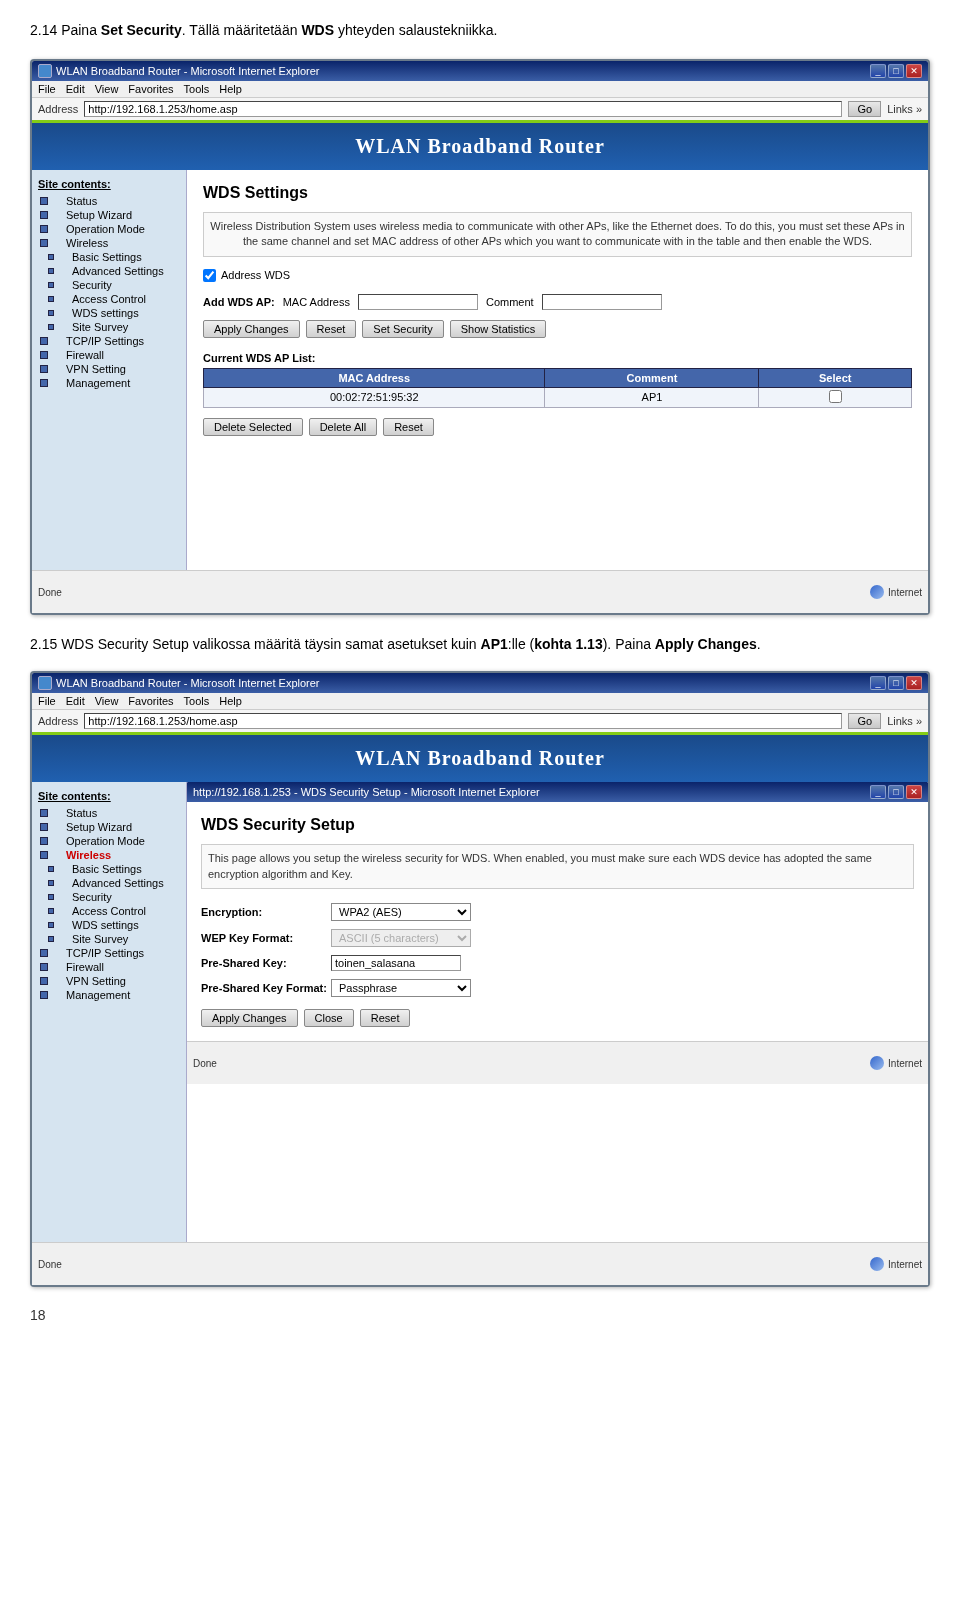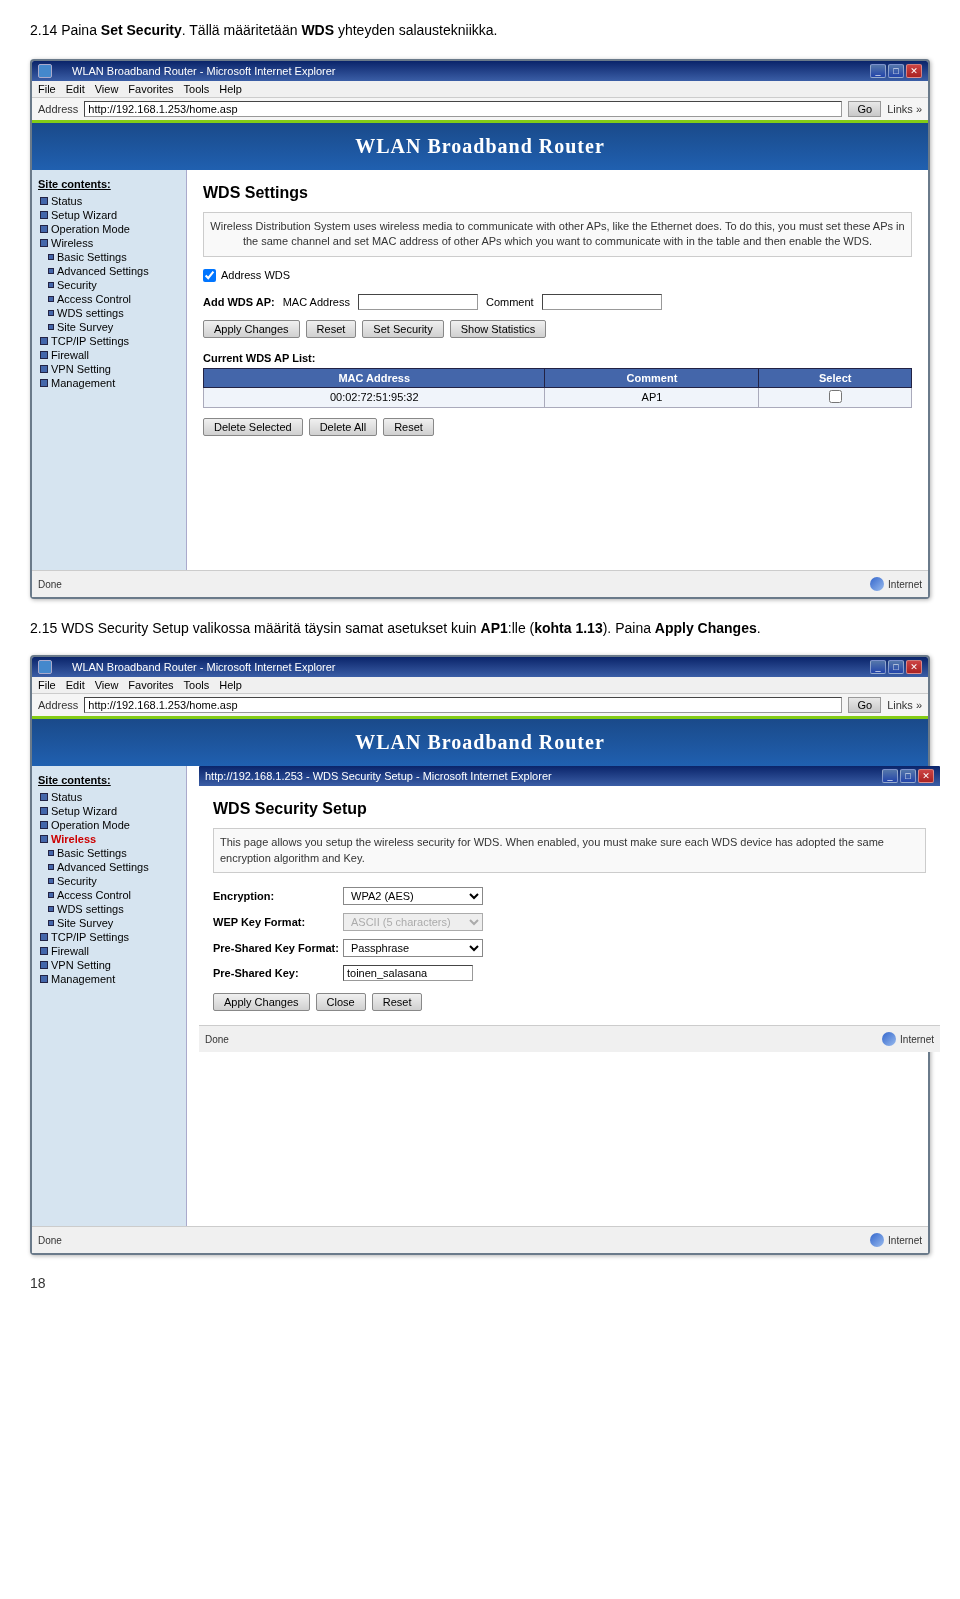--- a/index.html
+++ b/index.html
@@ -36,21 +36,21 @@
       font-size: 11px;
       padding: 3px 6px;
       display: flex;
       align-items: center;
       justify-content: space-between;
       border-radius: 2px 2px 0 0;
     }
     .browser-titlebar .title-left {
       display: flex;
       align-items: center;
-      gap: 20px;
+      gap: 4px;
     }
     .browser-titlebar .win-icon {
       width: 14px; height: 14px;
       background: #4488cc;
       border: 1px solid #aac;
       border-radius: 2px;
       display: inline-block;
     }
     .browser-controls {
       display: flex;
@@ -144,21 +144,21 @@
     .sidebar-title {
       font-weight: bold;
       font-size: 11px;
       margin-bottom: 4px;
       color: #000;
       text-decoration: underline;
     }
     .sidebar-item {
       display: flex;
       align-items: center;
-      gap: 3px;
+      gap: 18px;
       padding: 1px 2px;
       cursor: pointer;
       color: #000;
       font-size: 11px;
     }
     .sidebar-item.active { color: #cc0000; font-weight: bold; }
     .sidebar-square {
       width: 8px; height: 8px;
       background: #4466aa;
       border: 1px solid #224;
@@ -250,21 +250,21 @@
     .ap-table td {
       border: 1px solid #aab;
       padding: 2px 6px;
       text-align: center;
       background: #f0f4fa;
     }
 
     .browser-statusbar {
       background: #f0f0f0;
       border-top: 1px solid #ccc;
-      padding: 6px 6px;
+      padding: 14px 6px;
       font-size: 10px;
       display: flex;
       justify-content: space-between;
       align-items: center;
     }
     .status-done { color: #333; }
     .status-zone {
       display: flex;
       align-items: center;
       gap: 4px;
@@ -624,21 +624,21 @@
           <span>VPN Setting</span>
         </div>
         <div class="sidebar-item">
           <span class="sidebar-square"></span>
           <span>Management</span>
         </div>
       </div>
 
       <div class="main-content" style="position:relative; padding:0;">
 
-        <div class="popup-dialog" style="position:relative; left:12px; top:0; width:100%; box-shadow:none; border:none;">
+        <div class="popup-dialog" style="position:relative; left:0; top:0; width:100%; box-shadow:none; border:none;">
           <div class="popup-titlebar">
             <div class="title-left">
               <span class="win-icon"></span>
               <span>http://192.168.1.253 - WDS Security Setup - Microsoft Internet Explorer</span>
             </div>
             <div class="browser-controls">
               <div class="win-btn">_</div>
               <div class="win-btn">□</div>
               <div class="win-btn close-btn">✕</div>
             </div>
@@ -656,29 +656,29 @@
 
             <div class="popup-form-row">
               <span class="popup-form-label">WEP Key Format:</span>
               <select class="popup-select" disabled="" style="background:#e8e8e8;color:#888;">
                 <option>ASCII (5 characters)</option>
               </select>
             </div>
 
 
             <div class="popup-form-row">
+              <span class="popup-form-label">Pre-Shared Key:</span>
+              <input type="text" class="popup-input" value="toinen_salasana" style="">
+            </div>
+
+            <div class="popup-form-row">
               <span class="popup-form-label">Pre-Shared Key Format:</span>
               <select class="popup-select">
                 <option>Passphrase</option>
               </select>
-            </div>
-
-            <div class="popup-form-row">
-              <span class="popup-form-label">Pre-Shared Key:</span>
-              <input type="text" class="popup-input" value="toinen_salasana" style="">
             </div>
 
             <div class="popup-btn-row">
               <button class="ui-btn">Apply Changes</button>
               <button class="ui-btn">Close</button>
               <button class="ui-btn">Reset</button>
             </div>
           </div>
           <div class="browser-statusbar">
             <span class="status-done">Done</span>

